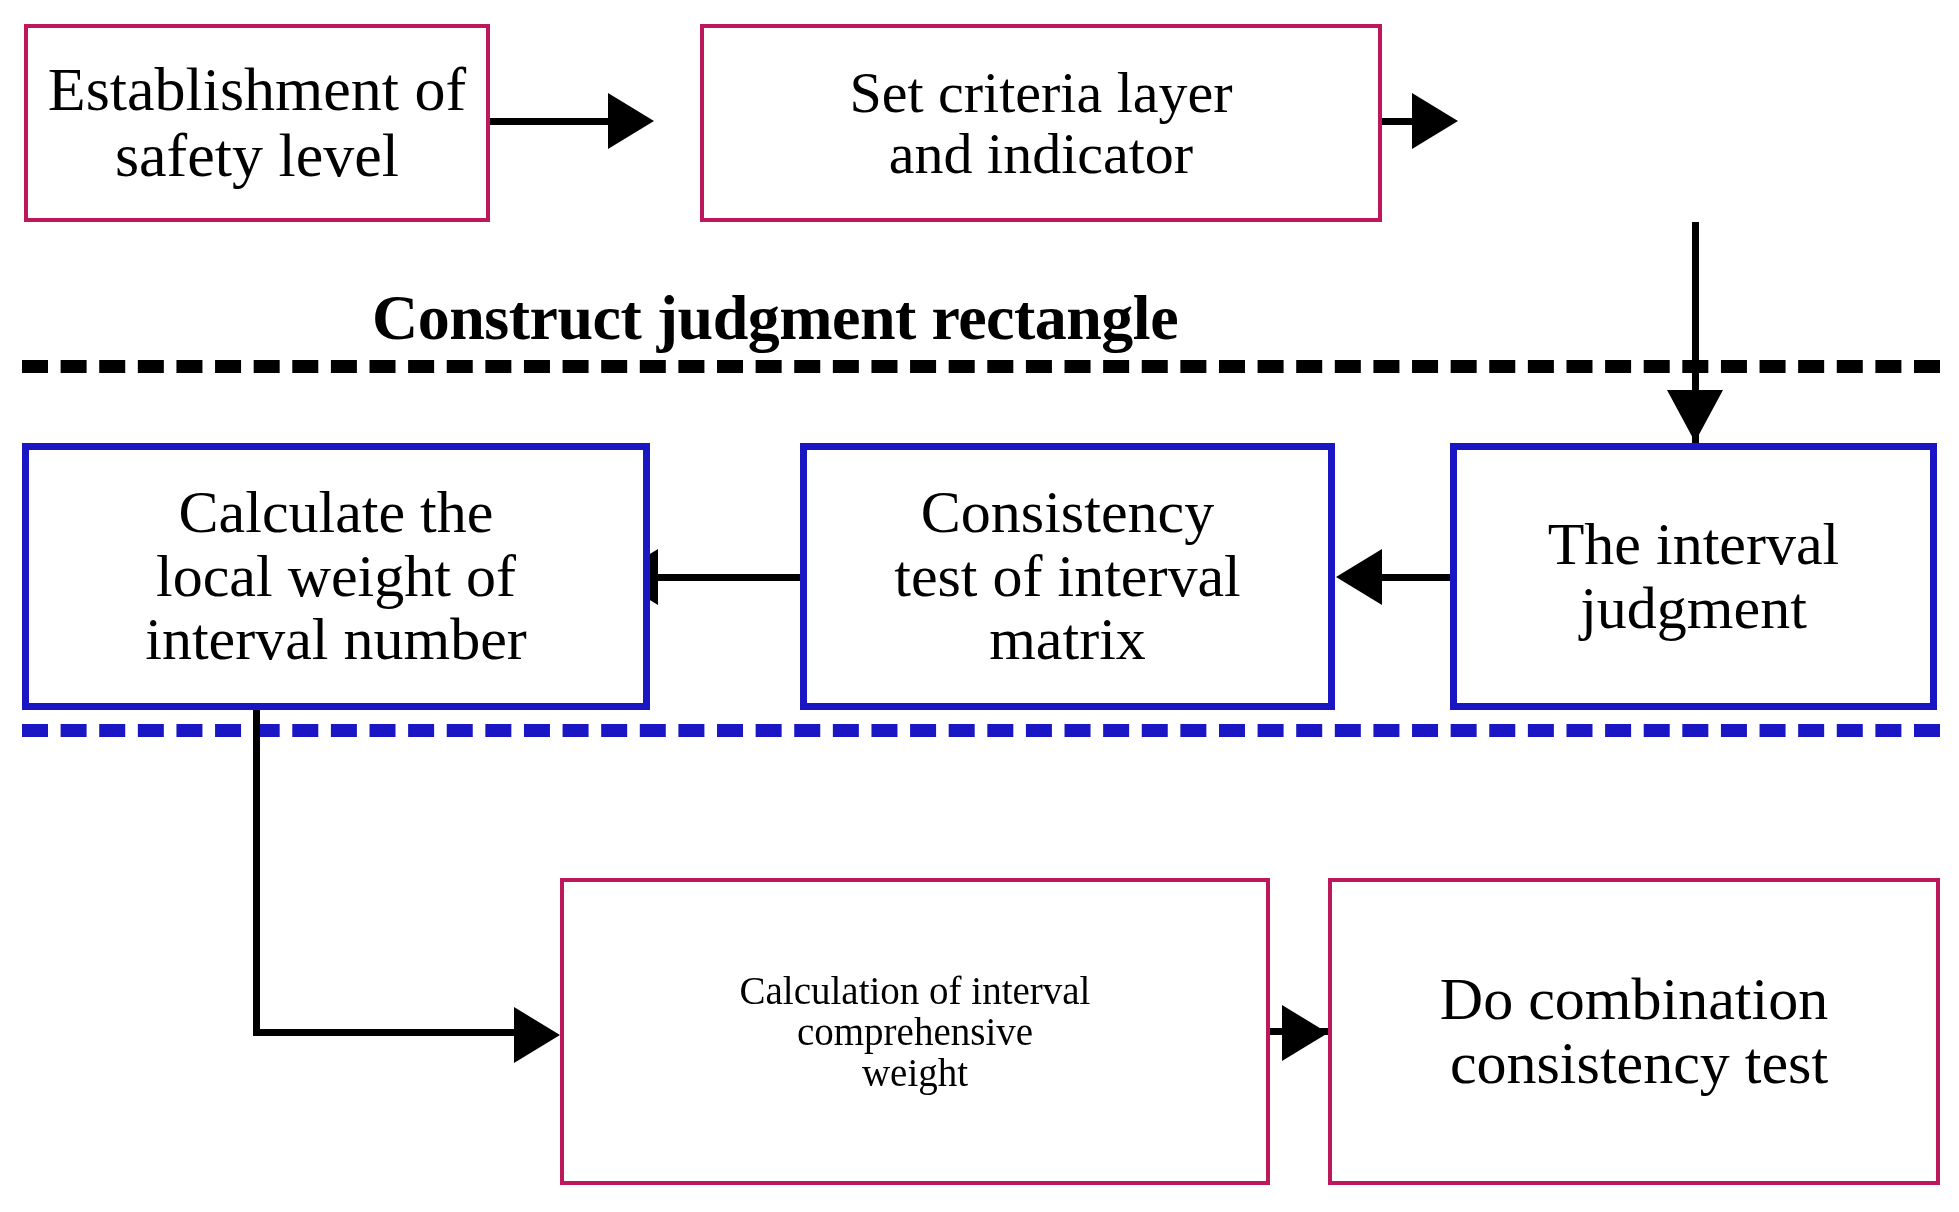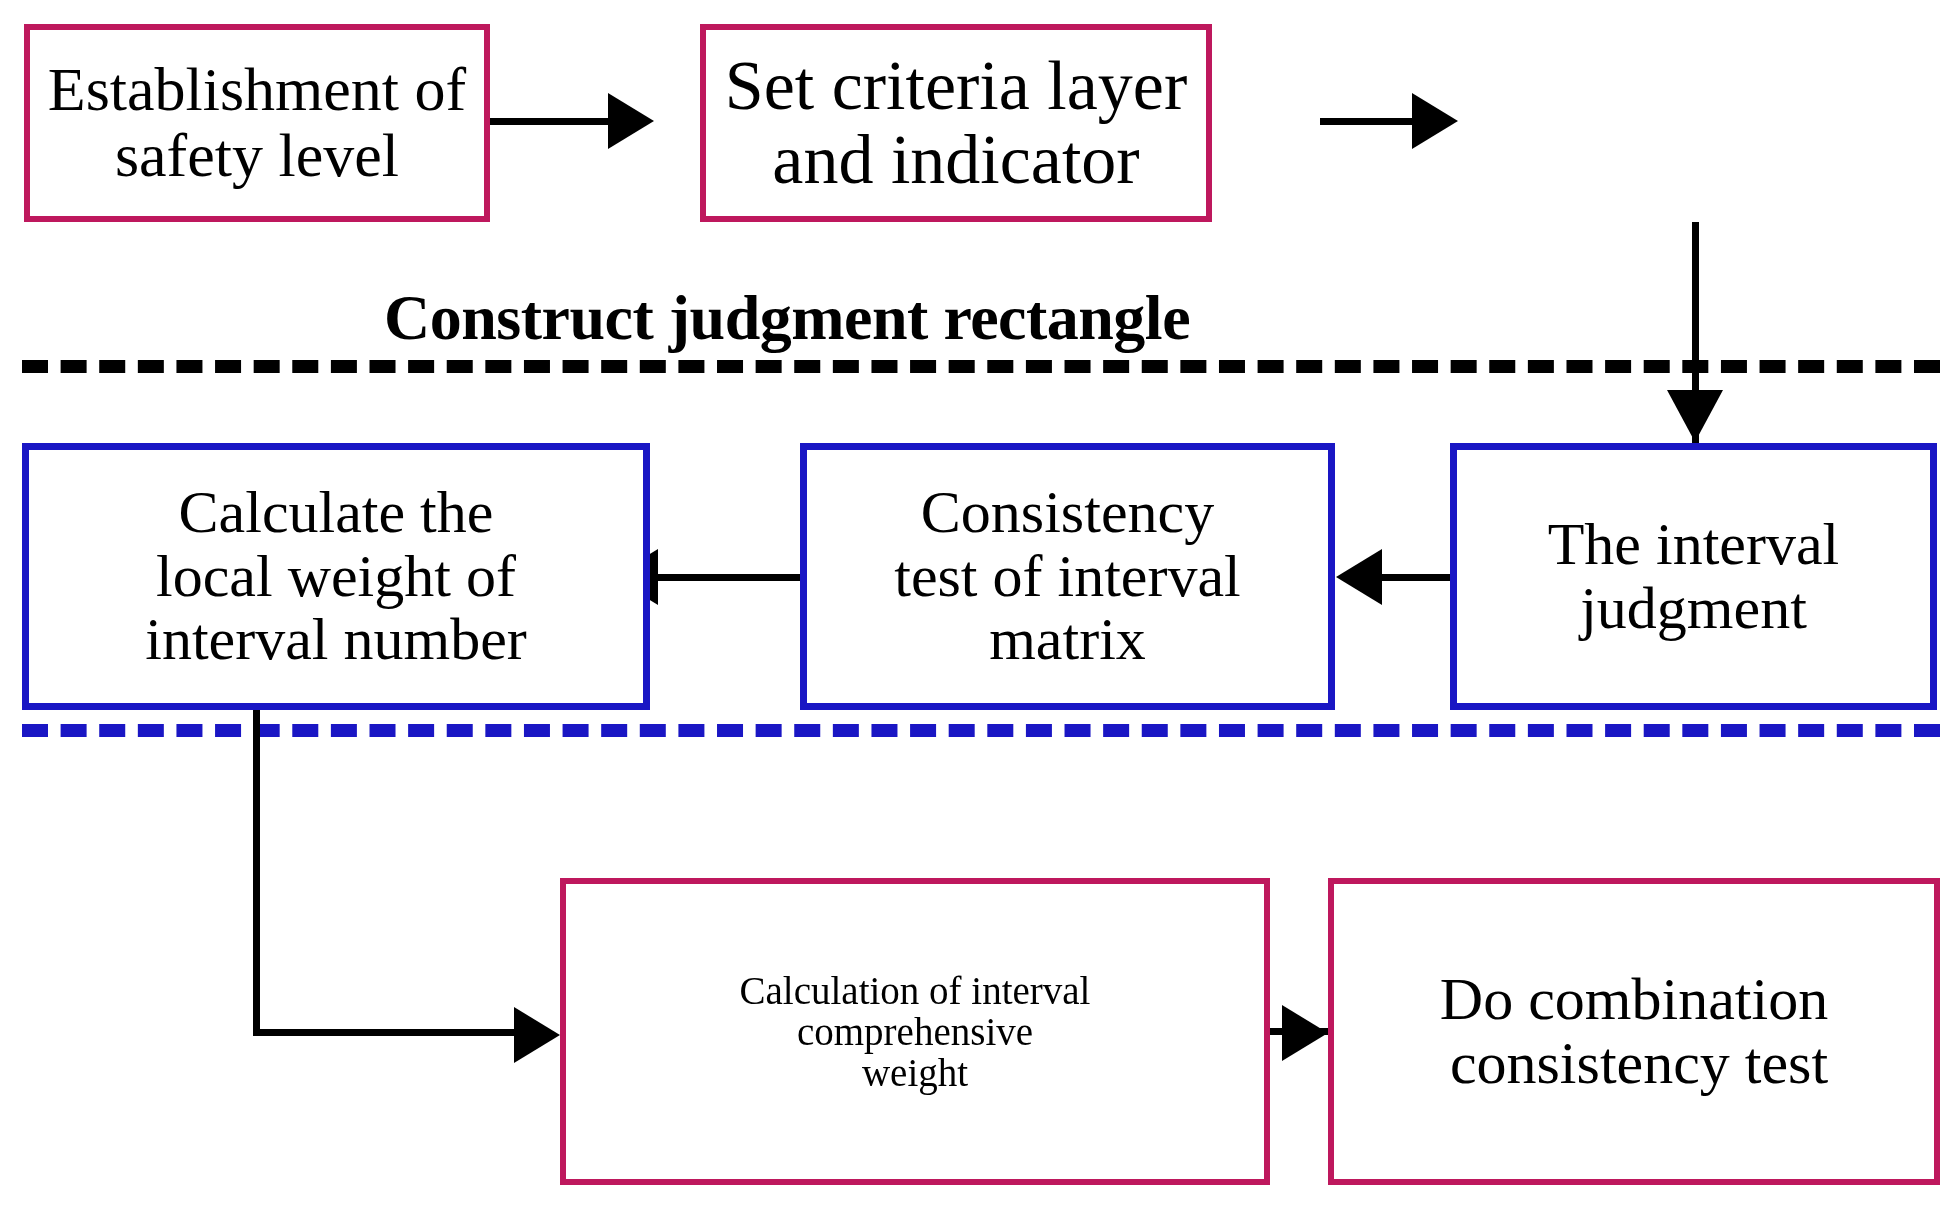--- a/index.html
+++ b/index.html
@@ -22,21 +22,21 @@
     display: flex;
     align-items: center;
     justify-content: center;
     text-align: center;
     background: #ffffff;
     color: #000000;
     line-height: 1.06;
     z-index: 5;
   }
   .node.black {
-    border: 6px solid #be185d;
+    border: 4px solid #be185d;
   }
   .node.blue {
     border: 7px solid #1a16c4;
   }
   .node span {
     display: block;
     padding: 0 10px;
     white-space: pre-line;
   }
   .section-label {
@@ -96,37 +96,37 @@
 </head>
 <body>
 
 <div id="canvas">
 
   <div class="node black" style="left:24px; top:24px; width:466px; height:198px; font-size:62px;">
     <span>Establishment of
 safety level</span>
   </div>
 
-  <div class="node black" style="left:700px; top:24px; width:512px; height:198px; font-size:70px;">
+  <div class="node black" style="left:700px; top:24px; width:682px; height:198px; font-size:58px;">
     <span>Set criteria layer
 and indicator</span>
   </div>
 
 
   <div class="edge">
     <div class="seg-h" style="left:490px; top:118px; width:122px;"></div>
     <div class="arrowhead right" style="left:608px; top:93px;"></div>
   </div>
 
   <div class="edge">
     <div class="seg-h" style="left:1320px; top:118px; width:96px;"></div>
     <div class="arrowhead right" style="left:1412px; top:93px;"></div>
   </div>
 
-  <div class="section-label" style="left:384px; top:281px; font-size:64px;">Construct judgment rectangle</div>
+  <div class="section-label" style="left:372px; top:281px; font-size:64px;">Construct judgment rectangle</div>
 
   <div class="divider black-dash" style="left:22px; top:360px; width:1918px;"></div>
 
   <div class="edge">
     <div class="seg-v" style="left:1692px; top:222px; height:224px;"></div>
     <div class="arrowhead down" style="left:1667px; top:390px;"></div>
   </div>
 
   <div class="node blue" style="left:22px; top:443px; width:628px; height:267px; font-size:60px;">
     <span>Calculate the

